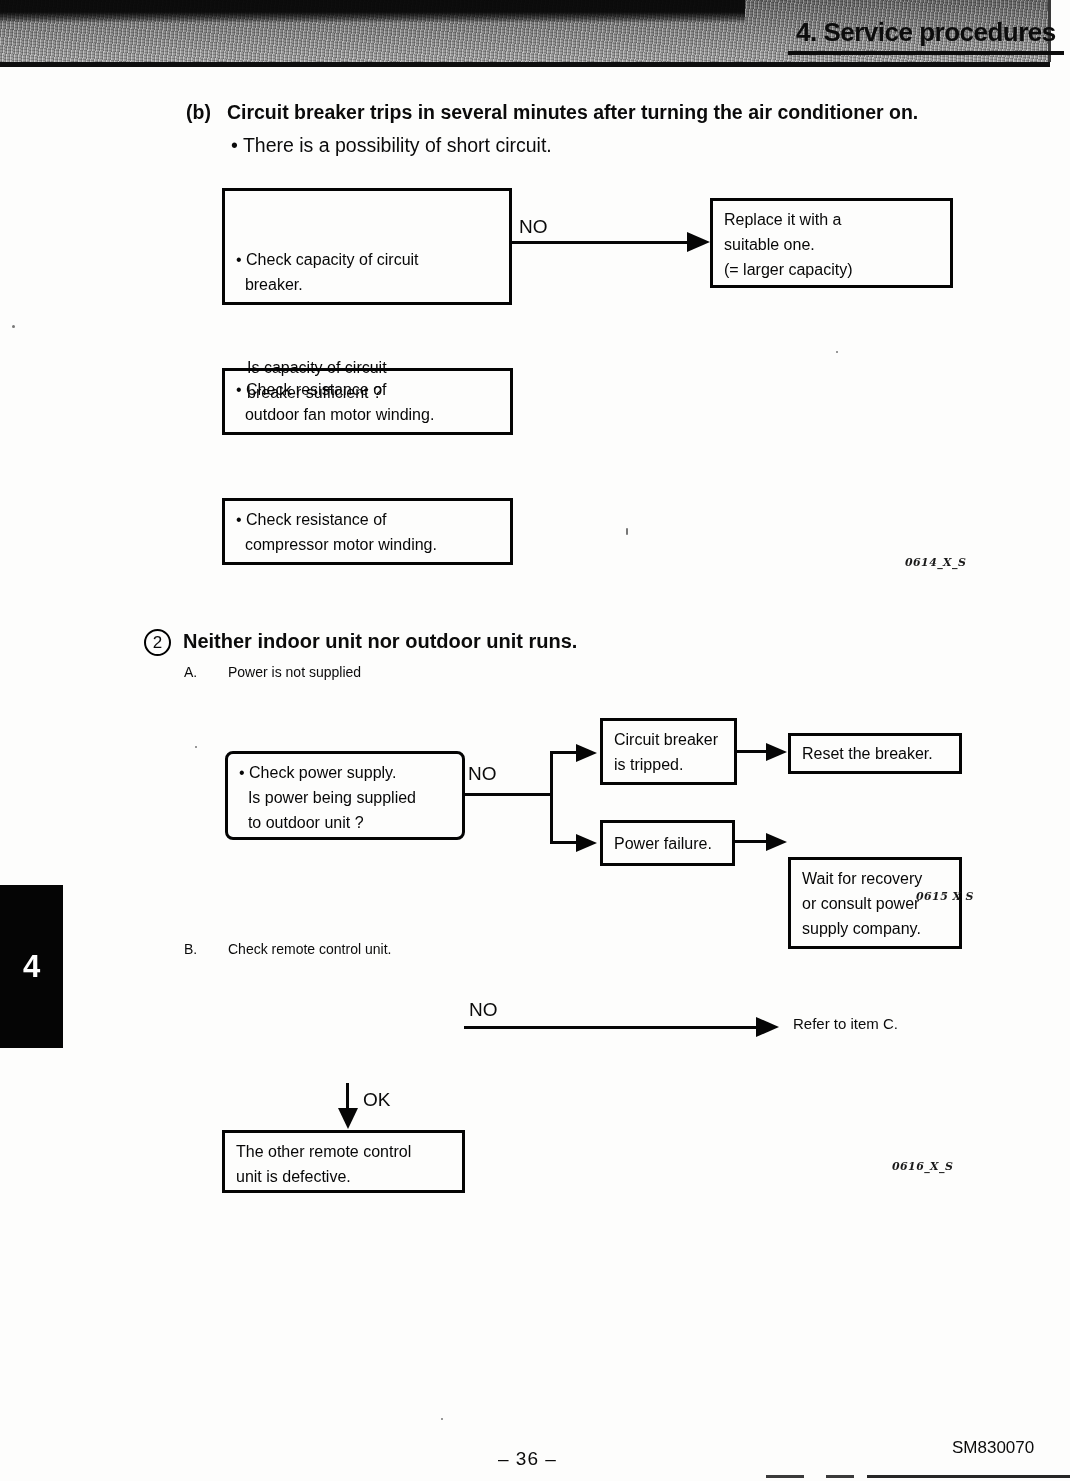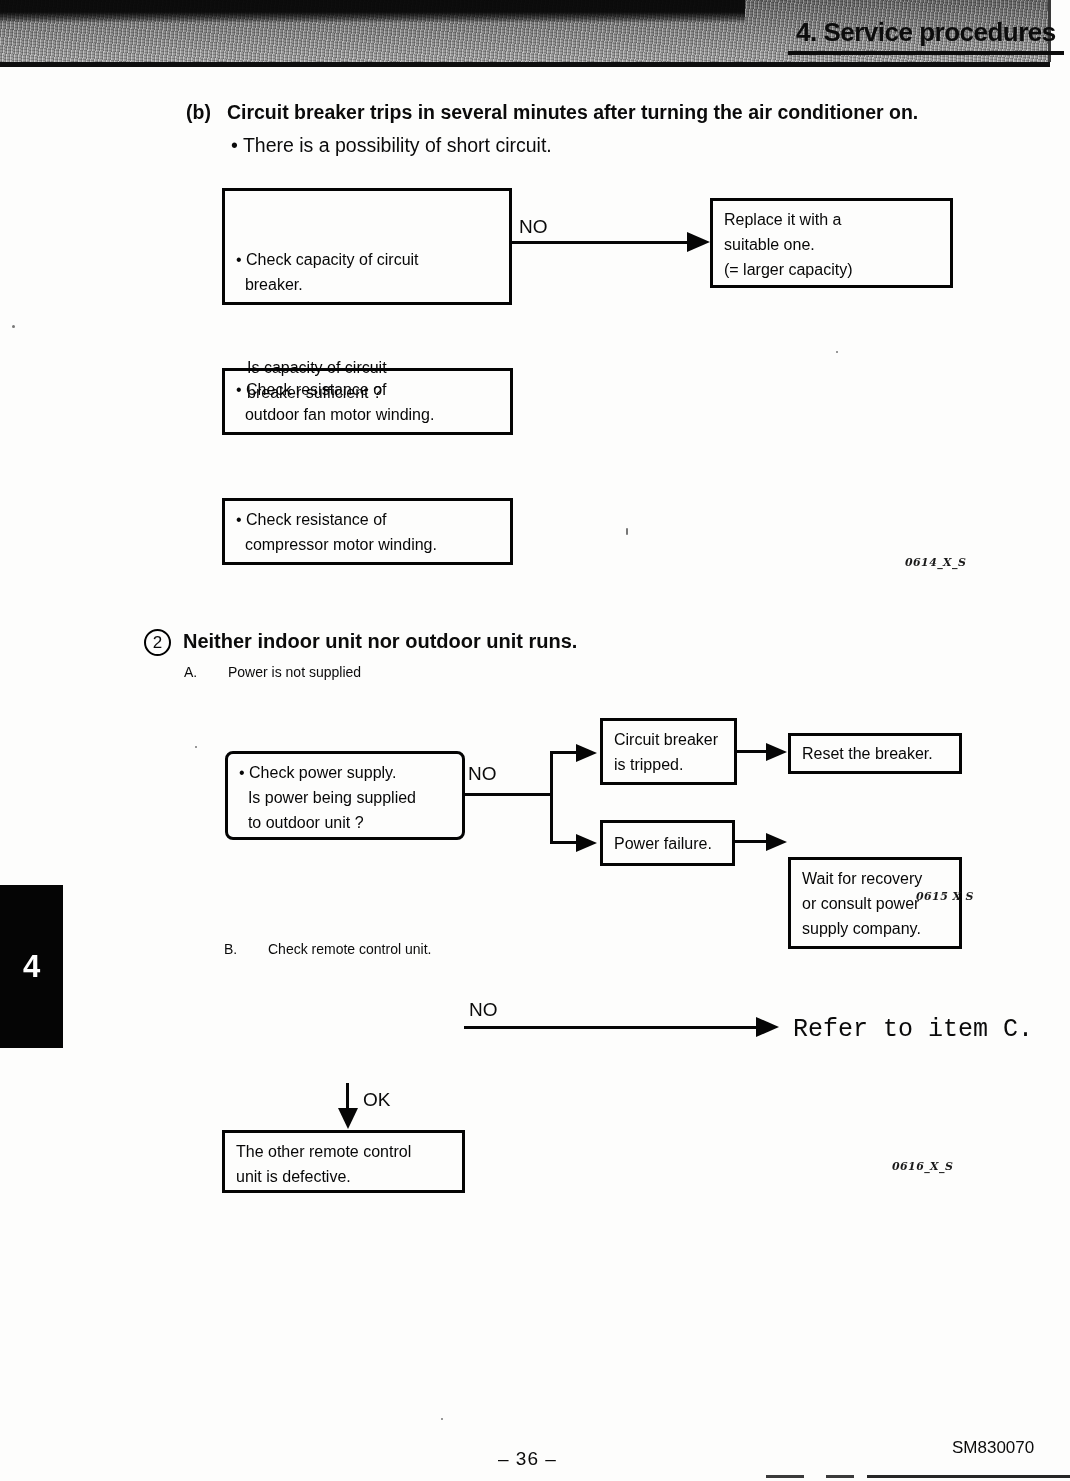--- a/index.html
+++ b/index.html
@@ -55,21 +55,21 @@
   .box .p2 { margin-top:8px; padding-left:11px; }
   .vc { display:flex; align-items:center; }
   .lbl { position:absolute; font-size:19px; white-space:nowrap; }
   .hline, .vline { position:absolute; background:#060606; }
   .tri-r { position:absolute; width:0; height:0;
     border-top:9px solid transparent; border-bottom:9px solid transparent; border-left:21px solid #060606; }
   .tri-r.big { border-top-width:10px; border-bottom-width:10px; border-left-width:23px; }
   .tri-d { position:absolute; width:0; height:0;
     border-left:10px solid transparent; border-right:10px solid transparent; border-top:21px solid #060606; }
   .figcode { position:absolute; font-family:"DejaVu Serif", serif; font-style:italic; font-weight:bold; font-size:11px; letter-spacing:.4px; color:#1a1a1a; }
-  .plain-text { position:absolute; font-size:25px; white-space:nowrap;font-family:Liberation Mono, monospace; }
+  .plain-text { position:absolute; font-size:15px; white-space:nowrap; }
 
   
   .tab4 {
     position:absolute; left:0; top:885px; width:63px; height:163px; background:#050505;
     color:#ffffff; display:flex; align-items:center; justify-content:center;
     font-size:31px; font-weight:bold;
   }
   .pageno { position:absolute; left:498px; top:1448px; font-size:19px; letter-spacing:1px; }
   .doccode { position:absolute; left:952px; top:1438px; font-size:17px; }
   .dashline {
@@ -139,21 +139,21 @@
   <div class="box vc" style="left:600px; top:820px; width:135px; height:46px;">Power failure.</div>
   <div class="hline" style="left:735px; top:840px; width:33px; height:3px;"></div>
   <div class="tri-r" style="left:766px; top:833px;"></div>
   <div class="box" style="left:788px; top:833px; width:174px; height:92px;margin-top:24px;">Wait for recovery
 or consult power
 supply company.</div>
   <div class="figcode" style="left:916px; top:890px;">0615 X S</div>
 
   <div class="tab4">4</div>
 
-  <div class="item-line" style="left:184px; top:941px;margin-left:40px;">
+  <div class="item-line" style="left:184px; top:941px;">
     <span class="lab">B.</span><span>Check remote control unit.</span>
   </div>
 
   <div class="lbl" style="left:469px; top:999px;">NO</div>
   <div class="hline" style="left:464px; top:1026px; width:295px; height:3px;"></div>
   <div class="tri-r big" style="left:756px; top:1017px;"></div>
   <div class="plain-text" style="left:793px; top:1015px;">Refer to item C.</div>
   <div class="vline" style="left:346px; top:1083px; width:3px; height:28px;"></div>
   <div class="tri-d" style="left:338px; top:1108px;"></div>
   <div class="lbl" style="left:363px; top:1089px;">OK</div>

